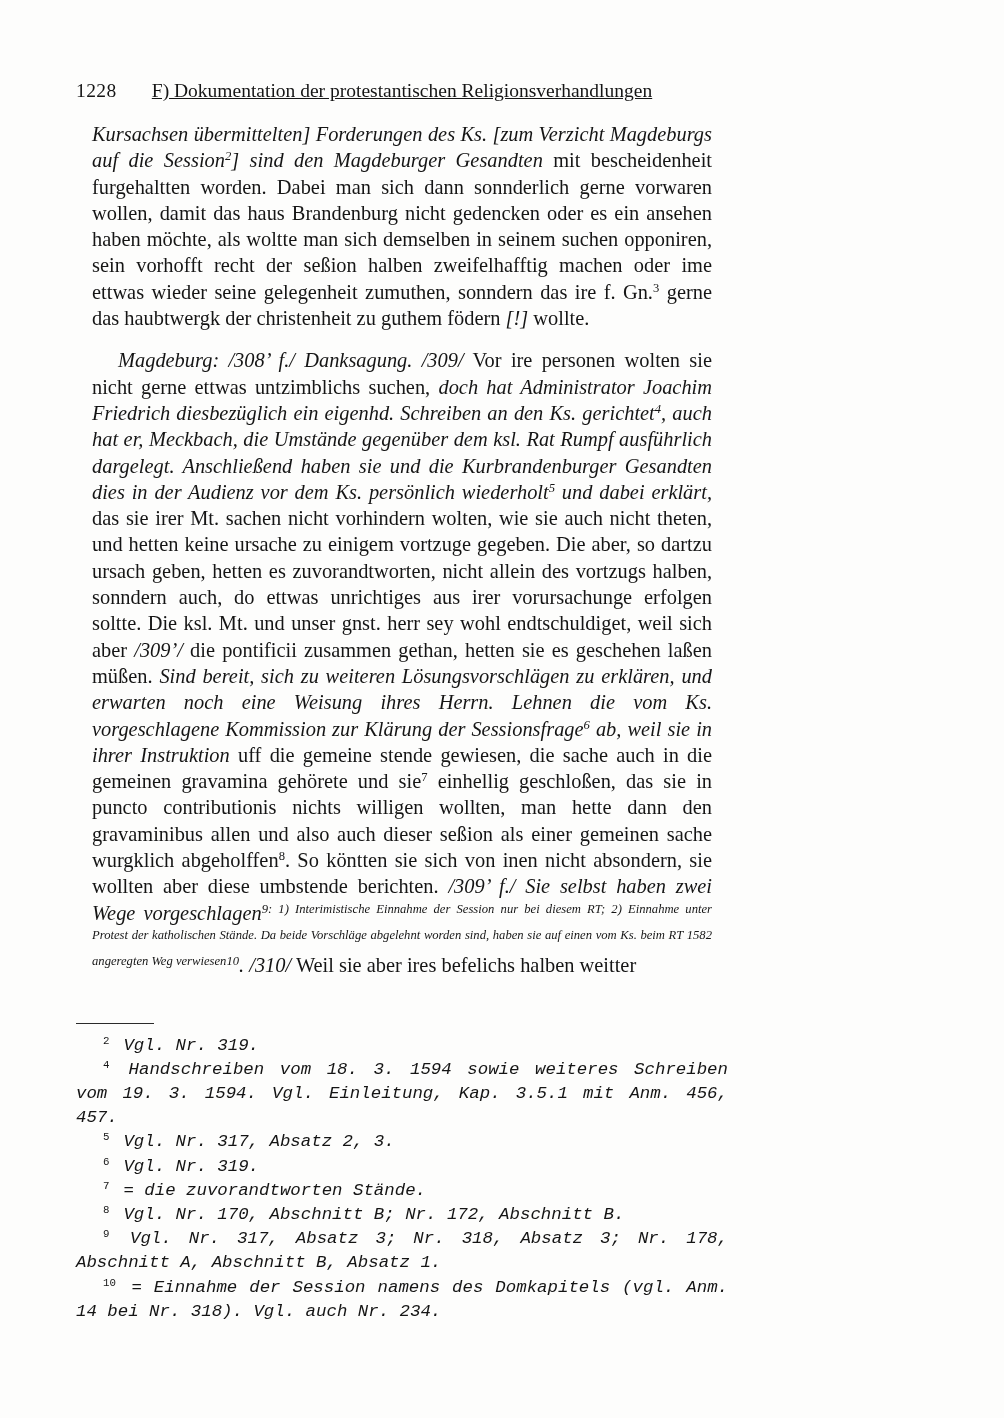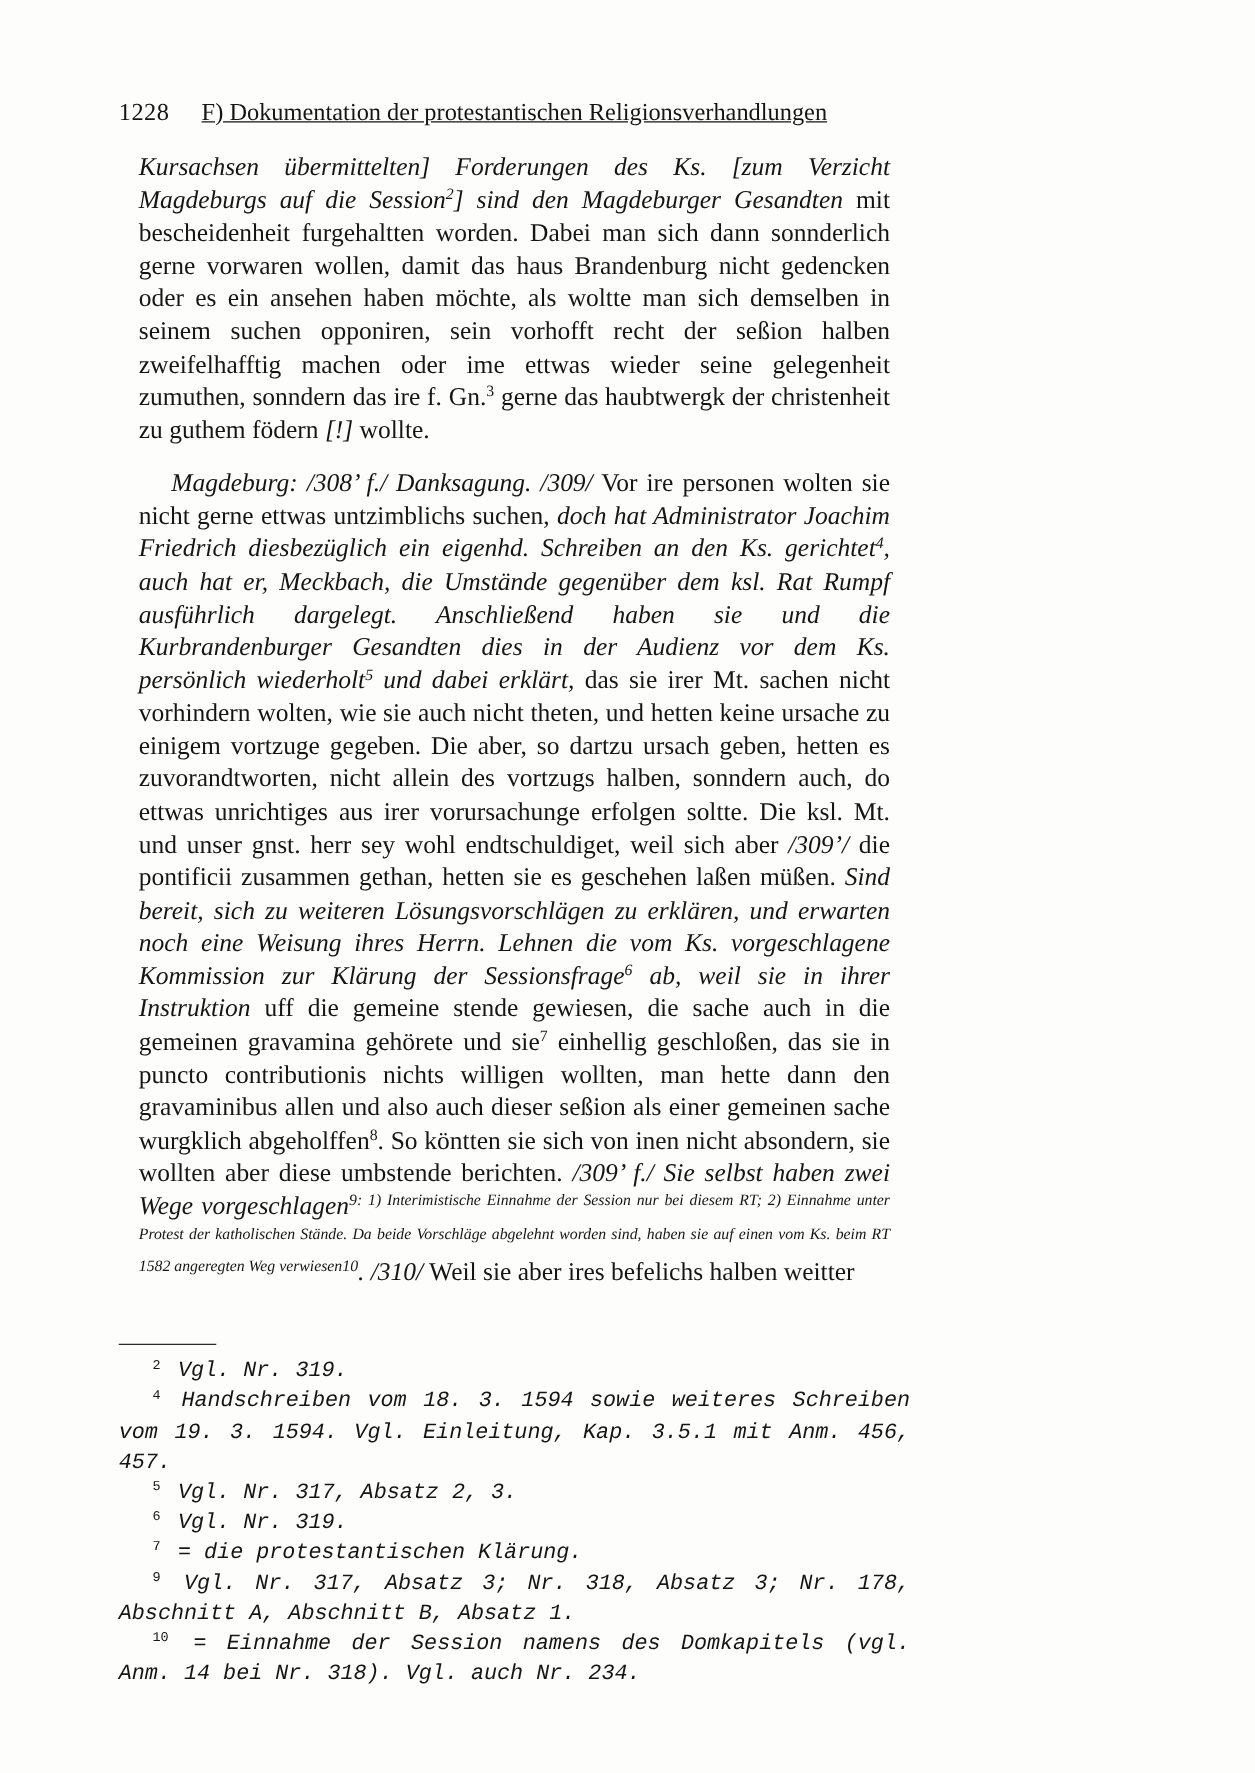--- a/index.html
+++ b/index.html
@@ -9,21 +9,21 @@
     background: #fdfdfc;
     color: #151515;
     font-family: "Liberation Serif", "DejaVu Serif", serif;
     -webkit-font-smoothing: antialiased;
   }
   .page {
     position: relative;
     width: 820px;
     height: 1418px;
     box-sizing: border-box;
-    padding: 78px 92px 0 95px;
+    padding: 78px 92px 0 76px;
     overflow: hidden;
   }
   .running-header {
     position: relative;
     height: 26px;
     font-size: 19.5px;
     line-height: 26px;
     margin-bottom: 17px;
   }
   .page-number {
@@ -89,19 +89,20 @@
       <p class="para indent"><span class="it">Magdeburg: /308’ f./ Danksagung. /309/</span><span> Vor ire personen wolten sie nicht gerne ettwas untzimblichs suchen, </span><span class="it">doch hat Administrator Joachim Friedrich diesbezüglich ein eigenhd. Schreiben an den Ks. gerichtet</span><sup class="it">4</sup><span class="it">, auch hat er, Meckbach, die Umstände gegenüber dem ksl. Rat Rumpf ausführlich dargelegt. Anschließend haben sie und die Kurbrandenburger Gesandten dies in der Audienz vor dem Ks. persönlich wiederholt</span><sup class="it">5</sup><span class="it"> und dabei erklärt,</span><span> das sie irer Mt. sachen nicht vorhindern wolten, wie sie auch nicht theten, und hetten keine ursache zu einigem vortzuge gegeben. Die aber, so dartzu ursach geben, hetten es zuvorandtworten, nicht allein des vortzugs halben, sonndern auch, do ettwas unrichtiges aus irer vorursachunge erfolgen soltte. Die ksl. Mt. und unser gnst. herr sey wohl endtschuldiget, weil sich aber </span><span class="it">/309’/</span><span> die pontificii zusammen gethan, hetten sie es geschehen laßen müßen. </span><span class="it">Sind bereit, sich zu weiteren Lösungsvorschlägen zu erklären, und erwarten noch eine Weisung ihres Herrn. Lehnen die vom Ks. vorgeschlagene Kommission zur Klärung der Sessionsfrage</span><sup class="it">6</sup><span class="it"> ab, weil sie in ihrer Instruktion</span><span> uff die gemeine stende gewiesen, die sache auch in die gemeinen gravamina gehörete und sie</span><sup>7</sup><span> einhellig geschloßen, das sie in puncto contributionis nichts willigen wollten, man hette dann den gravaminibus allen und also auch dieser seßion als einer gemeinen sache wurgklich abgeholffen</span><sup>8</sup><span>. So köntten sie sich von inen nicht absondern, sie wollten aber diese umbstende berichten. </span><span class="it">/309’ f./ Sie selbst haben zwei Wege vorgeschlagen</span><sup class="it">9</sup><sup class="it">: 1) Interimistische Einnahme der Session nur bei diesem RT; 2) Einnahme unter Protest der katholischen Stände. Da beide Vorschläge abgelehnt worden sind, haben sie auf einen vom Ks. beim RT 1582 angeregten Weg verwiesen</sup><sup class="it">10</sup><span class="it">. /310/</span><span> Weil sie aber ires befelichs halben weitter</span></p>
     </div>
 
   <div class="footnotes">
     <div class="fn-rule"></div>
     <div>
         <p class="footnote"><sup>2</sup>&nbsp; <span class="fn-text">Vgl. Nr. 319.</span></p>
         <p class="footnote"><sup>4</sup>&nbsp; <span class="fn-text">Handschreiben vom 18. 3. 1594 sowie weiteres Schreiben vom 19. 3. 1594. Vgl. Einleitung, Kap. 3.5.1 mit Anm. 456, 457.</span></p>
         <p class="footnote"><sup>5</sup>&nbsp; <span class="fn-text">Vgl. Nr. 317, Absatz 2, 3.</span></p>
         <p class="footnote"><sup>6</sup>&nbsp; <span class="fn-text">Vgl. Nr. 319.</span></p>
-        <p class="footnote"><sup>7</sup>&nbsp; <span class="fn-text">= die protestantischen Klärung.</span></p>
+        <p class="footnote"><sup>7</sup>&nbsp; <span class="fn-text">= die zuvorandtworten Stände.</span></p>
+        <p class="footnote"><sup>8</sup>&nbsp; <span class="fn-text">Vgl. Nr. 170, Abschnitt B; Nr. 172, Abschnitt B.</span></p>
         <p class="footnote"><sup>9</sup>&nbsp; <span class="fn-text">Vgl. Nr. 317, Absatz 3; Nr. 318, Absatz 3; Nr. 178, Abschnitt A, Abschnitt B, Absatz 1.</span></p>
         <p class="footnote"><sup>10</sup>&nbsp; <span class="fn-text">= Einnahme der Session namens des Domkapitels (vgl. Anm. 14 bei Nr. 318). Vgl. auch Nr. 234.</span></p>
       </div>
   </div>
 
 </div>
 
 </body></html>

